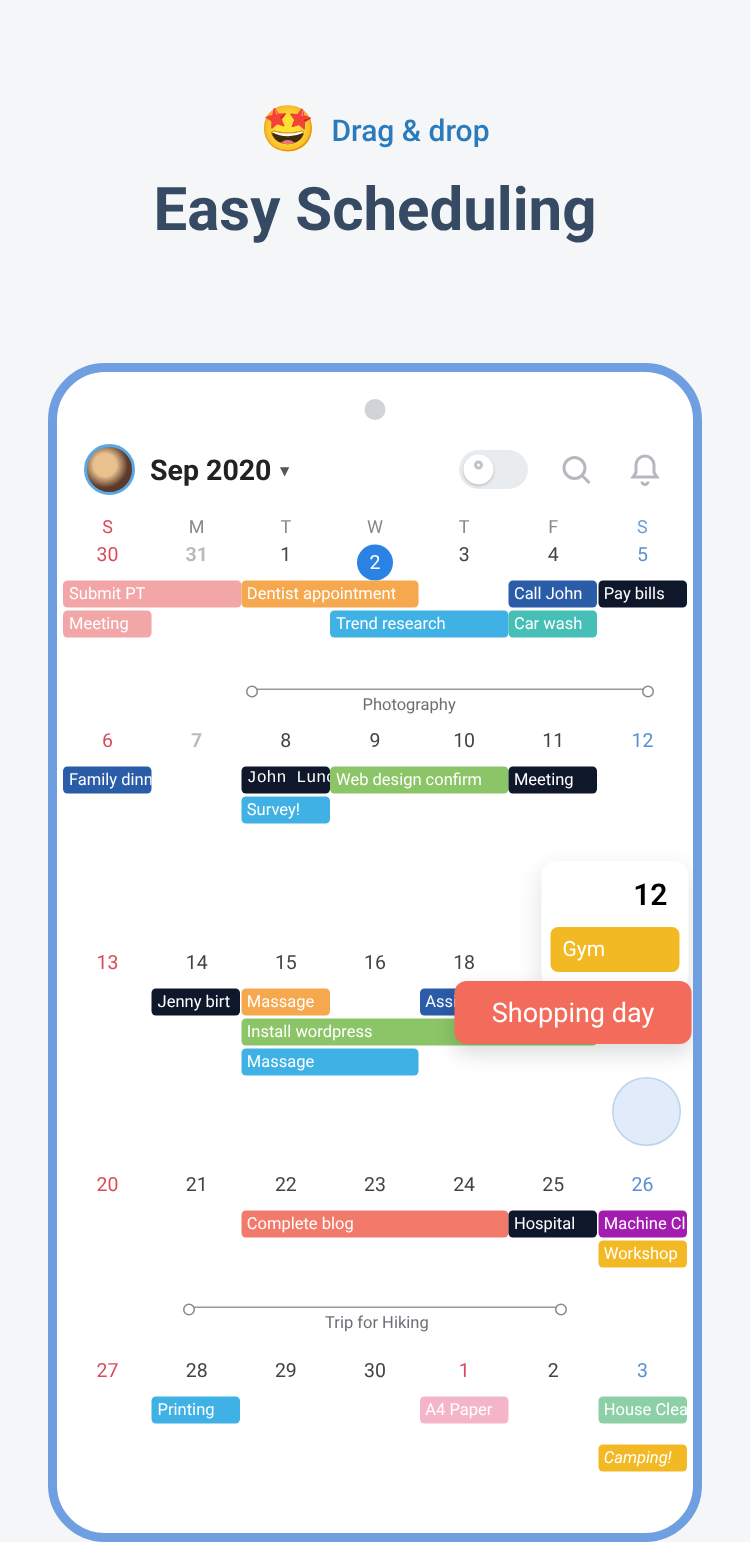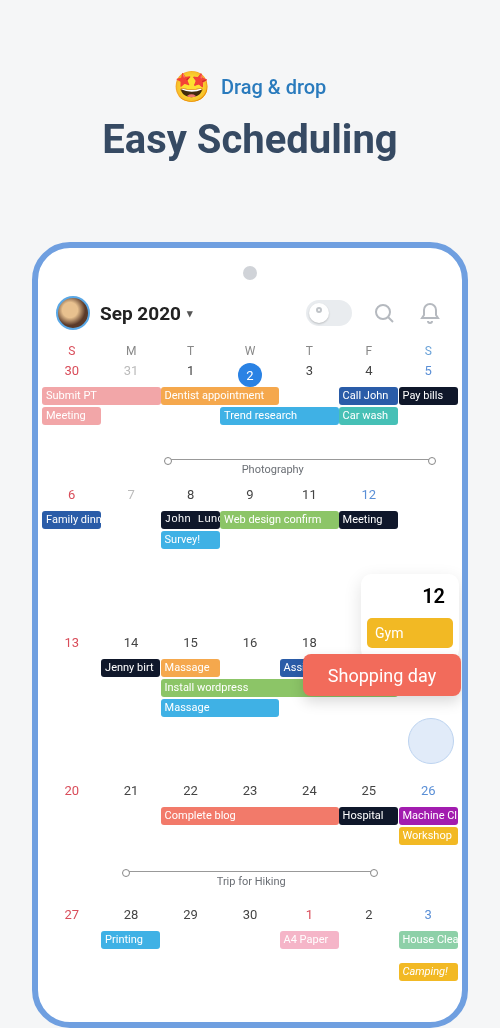--- a/index.html
+++ b/index.html
@@ -112,21 +112,21 @@
   }
   .week.tall{height:148px;}
   .week.short{height:100px;}
   .cell{
     position:relative;
     text-align:center;
     padding-top:4px;
     font-size:13px;
     color:#444;
   }
-  .cell.dim{color:#bbb;}
+  .cell.dim{color:#bbb;font-weight:bold;}
   .cell.red{color:#d94d5a;}
   .cell.blue{color:#5a8fd6;}
   .cell .circle{
     display:inline-flex;align-items:center;justify-content:center;
     width:24px;height:24px;border-radius:50%;
     background:#2a82e4;color:#fff;font-size:13px;
   }
   .events{
     position:absolute;
     left:0;right:0;top:28px;
@@ -273,20 +273,21 @@
         <div class="track" style="left:30%; right:6%; top:72px;"></div>
         <div class="track-label" style="left:48%; top:76px;">Photography</div>
       </div>
     </div>
 
     <div class="week tall">
       <div class="cell red"><span>6</span></div>
       <div class="cell dim"><span>7</span></div>
       <div class="cell"><span>8</span></div>
       <div class="cell"><span>9</span></div>
+      <div class="cell"><span>10</span></div>
       <div class="cell"><span>11</span></div>
       <div class="cell blue"><span>12</span></div>
       <div class="events">
         <div class="ev c-navy" style="left:0; width:14.2%; top:0;">Family dinn</div>
         <div class="ev c-red" style="left:28.5%; width:14.2%; top:0;font-family:Liberation Mono, monospace;">John Lunch</div>
         <div class="ev c-blue" style="left:28.5%; width:14.2%; top:20px;">Survey!</div>
         <div class="ev c-green" style="left:42.8%; width:28.5%; top:0;">Web design confirm</div>
         <div class="ev c-red" style="left:71.3%; width:14.2%; top:0;">Meeting</div>
       </div>
     </div>

